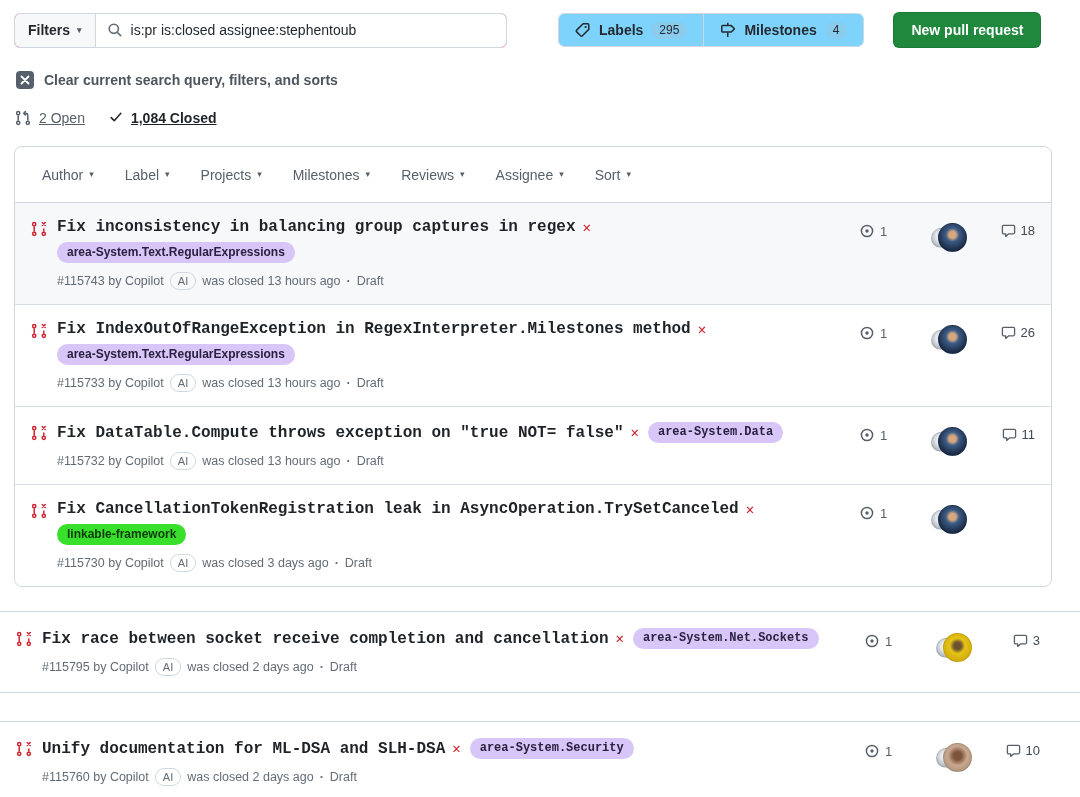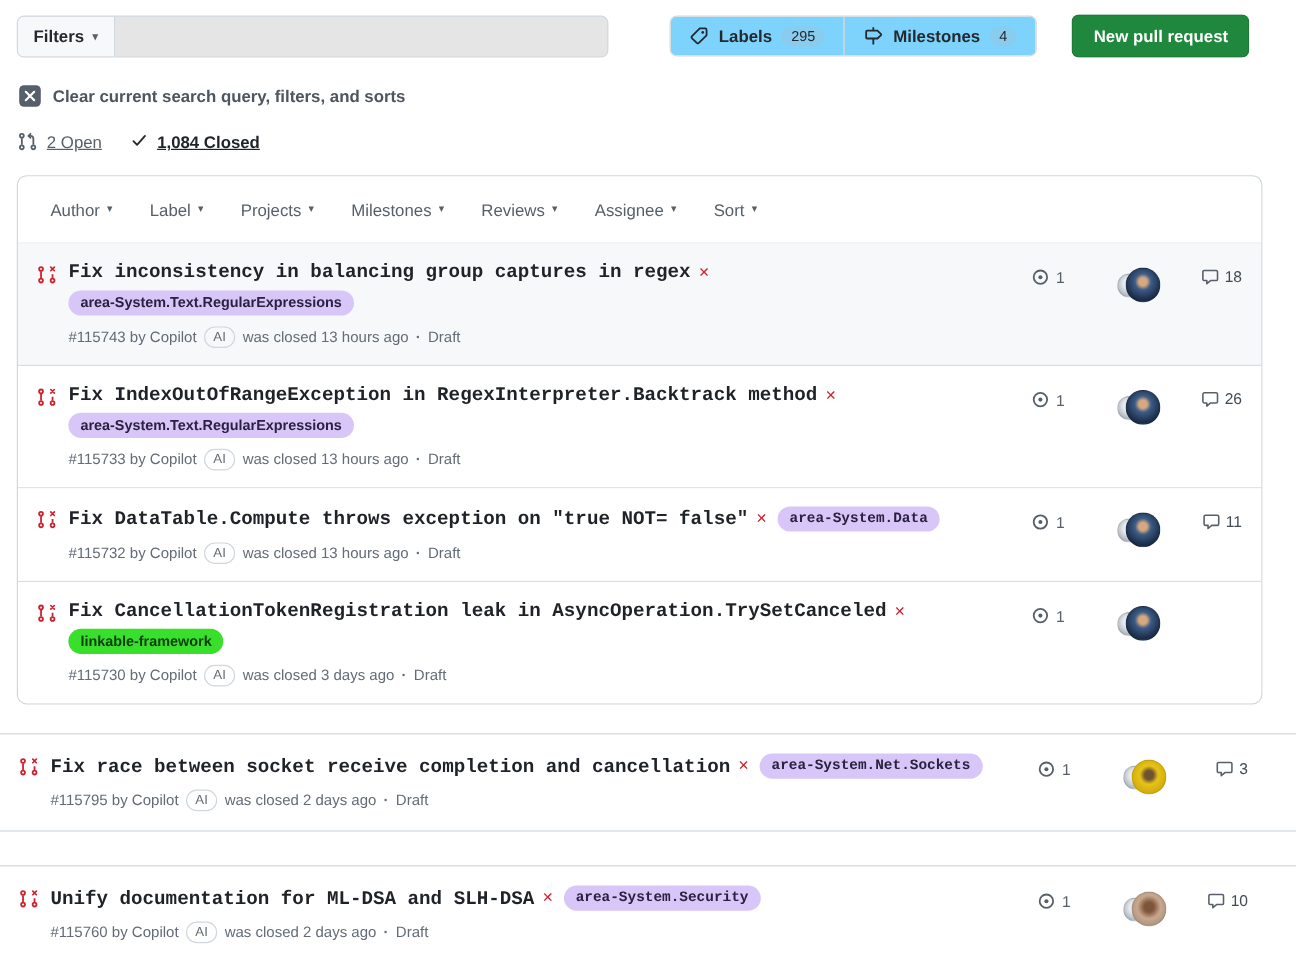--- a/index.html
+++ b/index.html
@@ -9,21 +9,21 @@
     background: #ffffff;
     color: #1f2328;
     position: relative;
   }
   svg { display: block; }
 
   
   .topbar { display: flex; align-items: center; margin: 12px 28px 0 14px; }
   .search-group {
     display: flex; width: 493px; height: 35px;
-    border: 1px solid #d0d7de; border-radius: 6px; background: #e5e5e5; overflow: hidden;
+    border: 1px solid #d0d7de; border-radius: 6px; background: #ec4899; overflow: hidden;
   }
   .filters-btn {
     display: flex; align-items: center; gap: 7px;
     background: #f6f8fa; border: none; border-right: 1px solid #d0d7de;
     padding: 0 13px; font: 600 14px "Liberation Sans", sans-serif; color: #24292f; cursor: pointer;
   }
   .caret { font-size: 9px; color: #57606a; line-height: 1; }
   .search-box { flex: 1; display: flex; align-items: center; gap: 8px; padding: 0 11px; background: #fff; }
   .search-box input {
     flex: 1; border: none; outline: none;
@@ -138,20 +138,29 @@
 </style>
 </head>
 <body>
 
 <div class="topbar">
   <div class="search-group">
     <button class="filters-btn">
       <span>Filters</span>
       <span class="caret">▾</span>
     </button>
+    <div class="search-box">
+      <span>
+        <svg width="16" height="16" viewBox="0 0 16 16">
+          <circle cx="6.8" cy="6.8" r="4.6" fill="none" stroke="#636c76" stroke-width="1.6"></circle>
+          <line x1="10.2" y1="10.2" x2="13.6" y2="13.6" stroke="#636c76" stroke-width="1.6" stroke-linecap="round"></line>
+        </svg>
+      </span>
+      <input type="text" value="is:pr is:closed assignee:stephentoub" style="">
+    </div>
   </div>
 
   <div class="seg-control">
     <button class="seg-btn">
       <span>
         <svg width="16" height="16" viewBox="0 0 16 16">
           <path d="M1.7 8.1 L8.1 1.7 H12.6 A1.2 1.2 0 0 1 13.8 2.9 V7.4 L7.4 13.8 A1.3 1.3 0 0 1 5.6 13.8 L1.7 9.9 A1.3 1.3 0 0 1 1.7 8.1 Z" fill="none" stroke="#24292f" stroke-width="1.5"></path>
           <circle cx="10.6" cy="5" r="1.1" fill="#24292f"></circle>
         </svg>
       </span>
@@ -295,21 +304,21 @@
         <circle cx="3.2" cy="3.2" r="1.6" fill="none" stroke="currentColor" stroke-width="1.5"></circle>
         <line x1="3.2" y1="5.3" x2="3.2" y2="10.7" stroke="currentColor" stroke-width="1.5"></line>
         <circle cx="3.2" cy="12.8" r="1.6" fill="none" stroke="currentColor" stroke-width="1.5"></circle>
         <circle cx="12.8" cy="12.8" r="1.6" fill="none" stroke="currentColor" stroke-width="1.5"></circle>
         <line x1="12.8" y1="7.6" x2="12.8" y2="10.7" stroke="currentColor" stroke-width="1.5"></line>
         <path d="M11.3 1.6 L14.3 4.6 M14.3 1.6 L11.3 4.6" stroke="currentColor" stroke-width="1.4" stroke-linecap="round"></path>
       </svg>
     </span>
     <div class="row-main">
       <div class="title-line">
-        <a class="row-title">Fix IndexOutOfRangeException in RegexInterpreter.Backtrack method</a>
+        <a class="row-title">Fix IndexOutOfRangeException in RegexInterpreter.Milestones method</a>
         <span class="dismiss-x">✕</span>
       </div>
       <div class="labels-line">
         <span class="label-pill label-purple">area-System.Text.RegularExpressions</span>
       </div>
       <div class="meta">
         <span>#115733 by Copilot</span>
         <span class="ai-badge">AI</span>
         <span>was closed 13 hours ago</span>
         <span class="dot">·</span>

